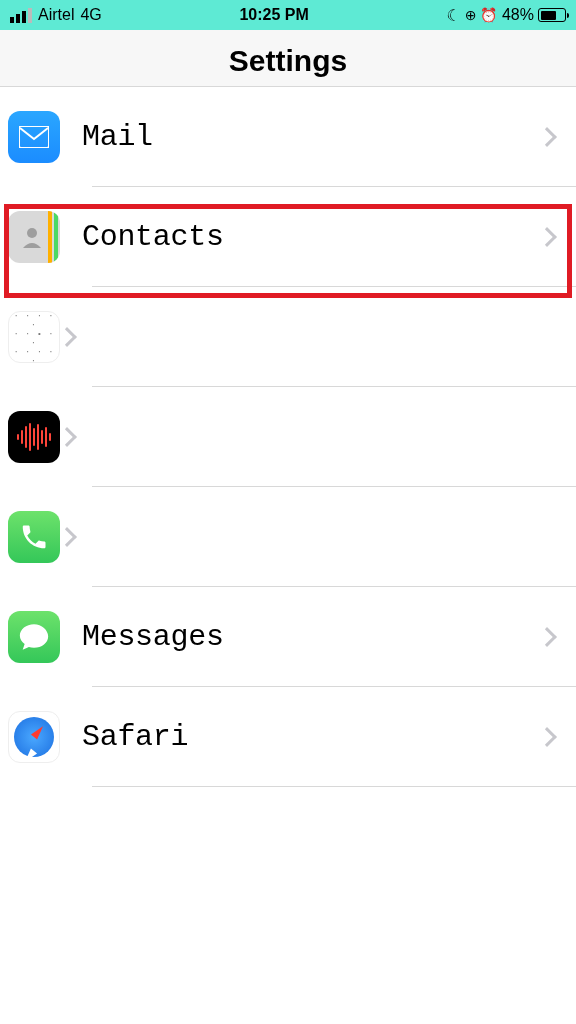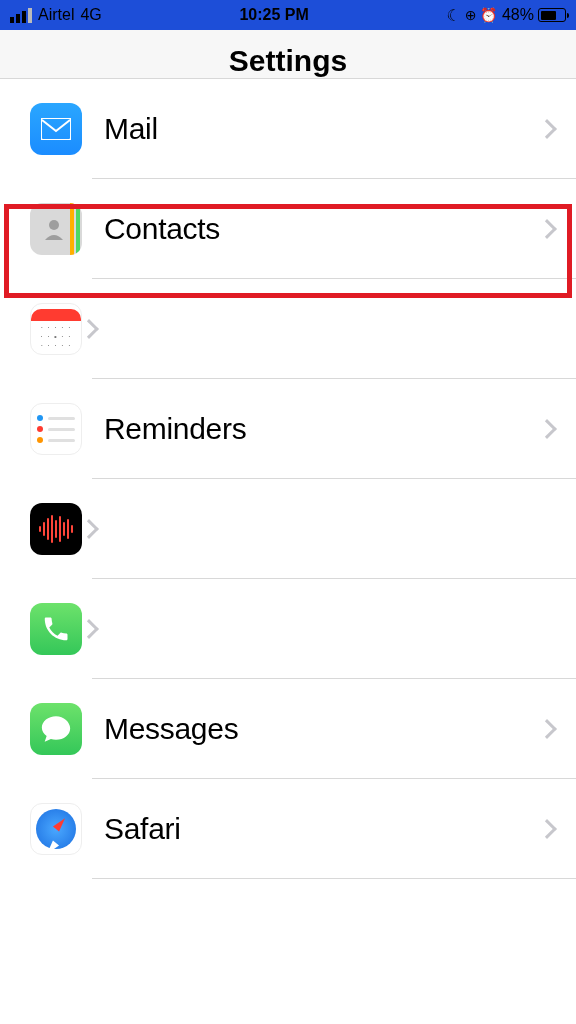--- a/index.html
+++ b/index.html
@@ -1,32 +1,32 @@
 <!DOCTYPE html>
 <html><head>
 <meta charset="utf-8">
 <style>
   * { margin:0; padding:0; box-sizing:border-box; }
   html,body { width:576px; height:1024px; font-family:-apple-system,"Helvetica Neue",Arial,sans-serif; background:#fff; overflow:hidden; }
-  .status-bar { height:30px; background:#1d4ed8; display:flex; align-items:center; justify-content:space-between; padding:0 10px; font-size:16px; font-weight:500; color:#000; }
+  .status-bar { height:30px; background:#5eead4; display:flex; align-items:center; justify-content:space-between; padding:0 10px; font-size:16px; font-weight:500; color:#000; }
   .status-left { display:flex; align-items:center; gap:6px; }
   .status-right { display:flex; align-items:center; gap:4px; }
   .signal-bars { display:flex; align-items:flex-end; gap:2px; }
   .signal-bars span { width:4px; background:#000; display:block; }
   .signal-bars span:nth-child(1){height:6px;}
   .signal-bars span:nth-child(2){height:9px;}
   .signal-bars span:nth-child(3){height:12px;}
   .signal-bars span:nth-child(4){height:15px;background:#bbb;}
   .battery { width:28px; height:14px; border:1.5px solid #000; border-radius:3px; position:relative; display:flex; align-items:center; padding:1.5px; }
   .battery::after { content:""; position:absolute; right:-4px; top:3.5px; width:2.5px; height:5px; background:#000; border-radius:0 2px 2px 0; }
   .battery-fill { height:100%; background:#000; border-radius:1px; }
-  .nav-bar { background:#f7f7f7; text-align:center; padding:14px 0 0 0; border-bottom:1px solid #d8d8d8; }
+  .nav-bar { background:#f7f7f7; text-align:center; padding:14px 0 8px 0; border-bottom:1px solid #d8d8d8; }
   .nav-title { font-size:30px; font-weight:700; color:#000; }
   .list { background:#fff; }
-  .row { display:flex; align-items:center; height:100px; padding:0 18px 0 30px; position:relative; }
+  .row { display:flex; align-items:center; height:100px; padding:0 18px 0 8px; position:relative;font-family:Liberation Mono, monospace; }
   .row .sep { position:absolute; left:92px; right:0; bottom:0; height:1px; background:#d8d8d8; }
   .icon-box { width:52px; height:52px; border-radius:12px; display:flex; align-items:center; justify-content:center; flex-shrink:0; }
   .row-label { font-size:30px; color:#000; margin-left:22px; flex:1; letter-spacing:-0.3px; }
   .chev { width:14px; height:14px; border-top:3.5px solid #c7c7cc; border-right:3.5px solid #c7c7cc; transform:rotate(45deg); margin-right:4px; }
   .highlight { position:absolute; border:5px solid #e01b24; pointer-events:none; left:4px; right:4px; }
   
   .ic-mail { background:linear-gradient(#2aa6ff,#1b8cff); }
   .ic-contacts { background:#d9d9d9; position:relative; overflow:hidden; }
   .ic-contacts .stripe1{position:absolute;right:8px;top:0;bottom:0;width:4px;background:#ffb000;}
   .ic-contacts .stripe2{position:absolute;right:2px;top:0;bottom:0;width:4px;background:#4cd964;}
@@ -108,39 +108,20 @@
 
   <div class="row">
     <div class="icon-box ic-calendar">
       <div class="top"></div>
       <div class="dots">· · · · ·<br>· · • · ·<br>· · · · ·</div>
     </div>
     <div class="chev"></div>
     <div class="sep"></div>
   </div>
 
-  <div class="row">
-    <div class="icon-box ic-reminders">
-      <div class="line">
-          <span class="dot" style="background:#2196f3"></span>
-          <span class="bar"></span>
-        </div>
-      <div class="line">
-          <span class="dot" style="background:#ff3b30"></span>
-          <span class="bar"></span>
-        </div>
-      <div class="line">
-          <span class="dot" style="background:#ff9500"></span>
-          <span class="bar"></span>
-        </div>
-    </div>
-    <div class="row-label">Reminders</div>
-    <div class="chev"></div>
-    <div class="sep"></div>
-  </div>
 
   <div class="row">
     <div class="icon-box ic-voice">
       <div class="wave">
         <span style="height:6px"></span>
           <span style="height:14px"></span>
           <span style="height:22px"></span>
         <span style="height:28px"></span>
           <span style="height:18px"></span>
           <span style="height:26px"></span>

